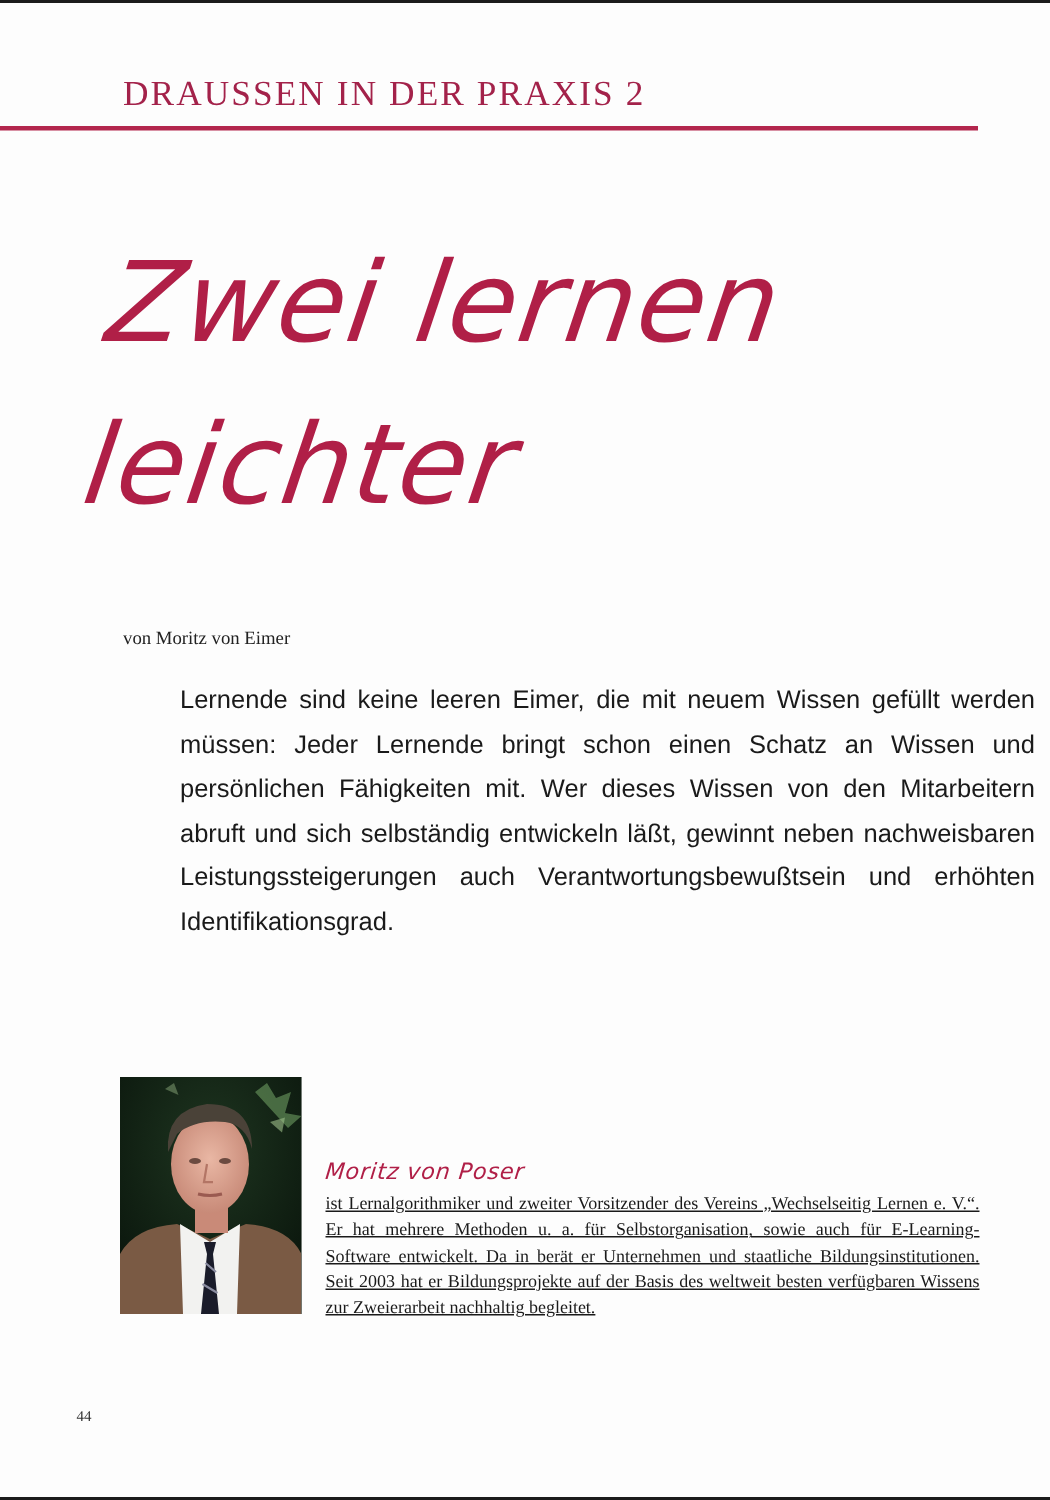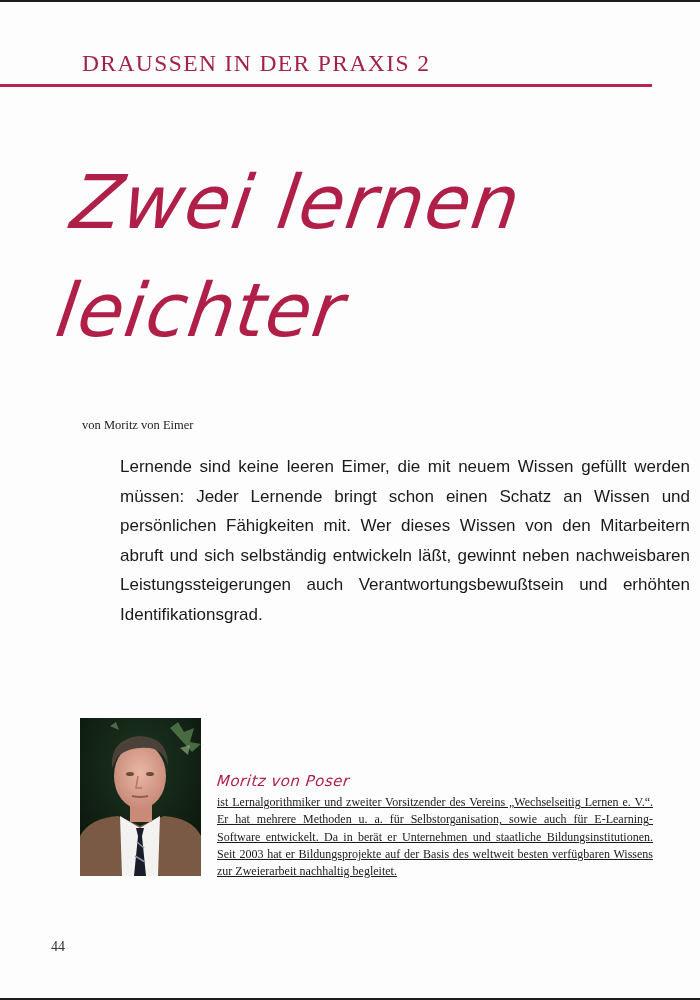--- a/index.html
+++ b/index.html
@@ -41,21 +41,21 @@
     position: absolute; left: 217px; top: 772px;
     font-family: "DejaVu Sans", sans-serif; font-style: italic; color: #b01f47;
     font-size: 15px; letter-spacing: 0.5px; transform: skewX(-6deg);
   }
   .bio-text {
     position: absolute; left: 217px; top: 794px; width: 436px;
     font-size: 12px; line-height: 17.3px; color: #1a1a1a;
     text-align: justify;
     text-decoration: underline;
   }
-  .page-number { position: absolute; left: 51px; top: 939px; font-size: 14px; color: #333; }
+  .page-number { position: absolute; left: 51px; top: 939px; font-size: 10px; color: #333; }
 </style>
 </head>
 <body>
 
 <div class="frame-top"></div>
 
 <div class="section-header">DRAUSSEN IN DER PRAXIS 2</div>
 <div class="header-rule"></div>
 
 <h1 class="title" style="margin:0;">

